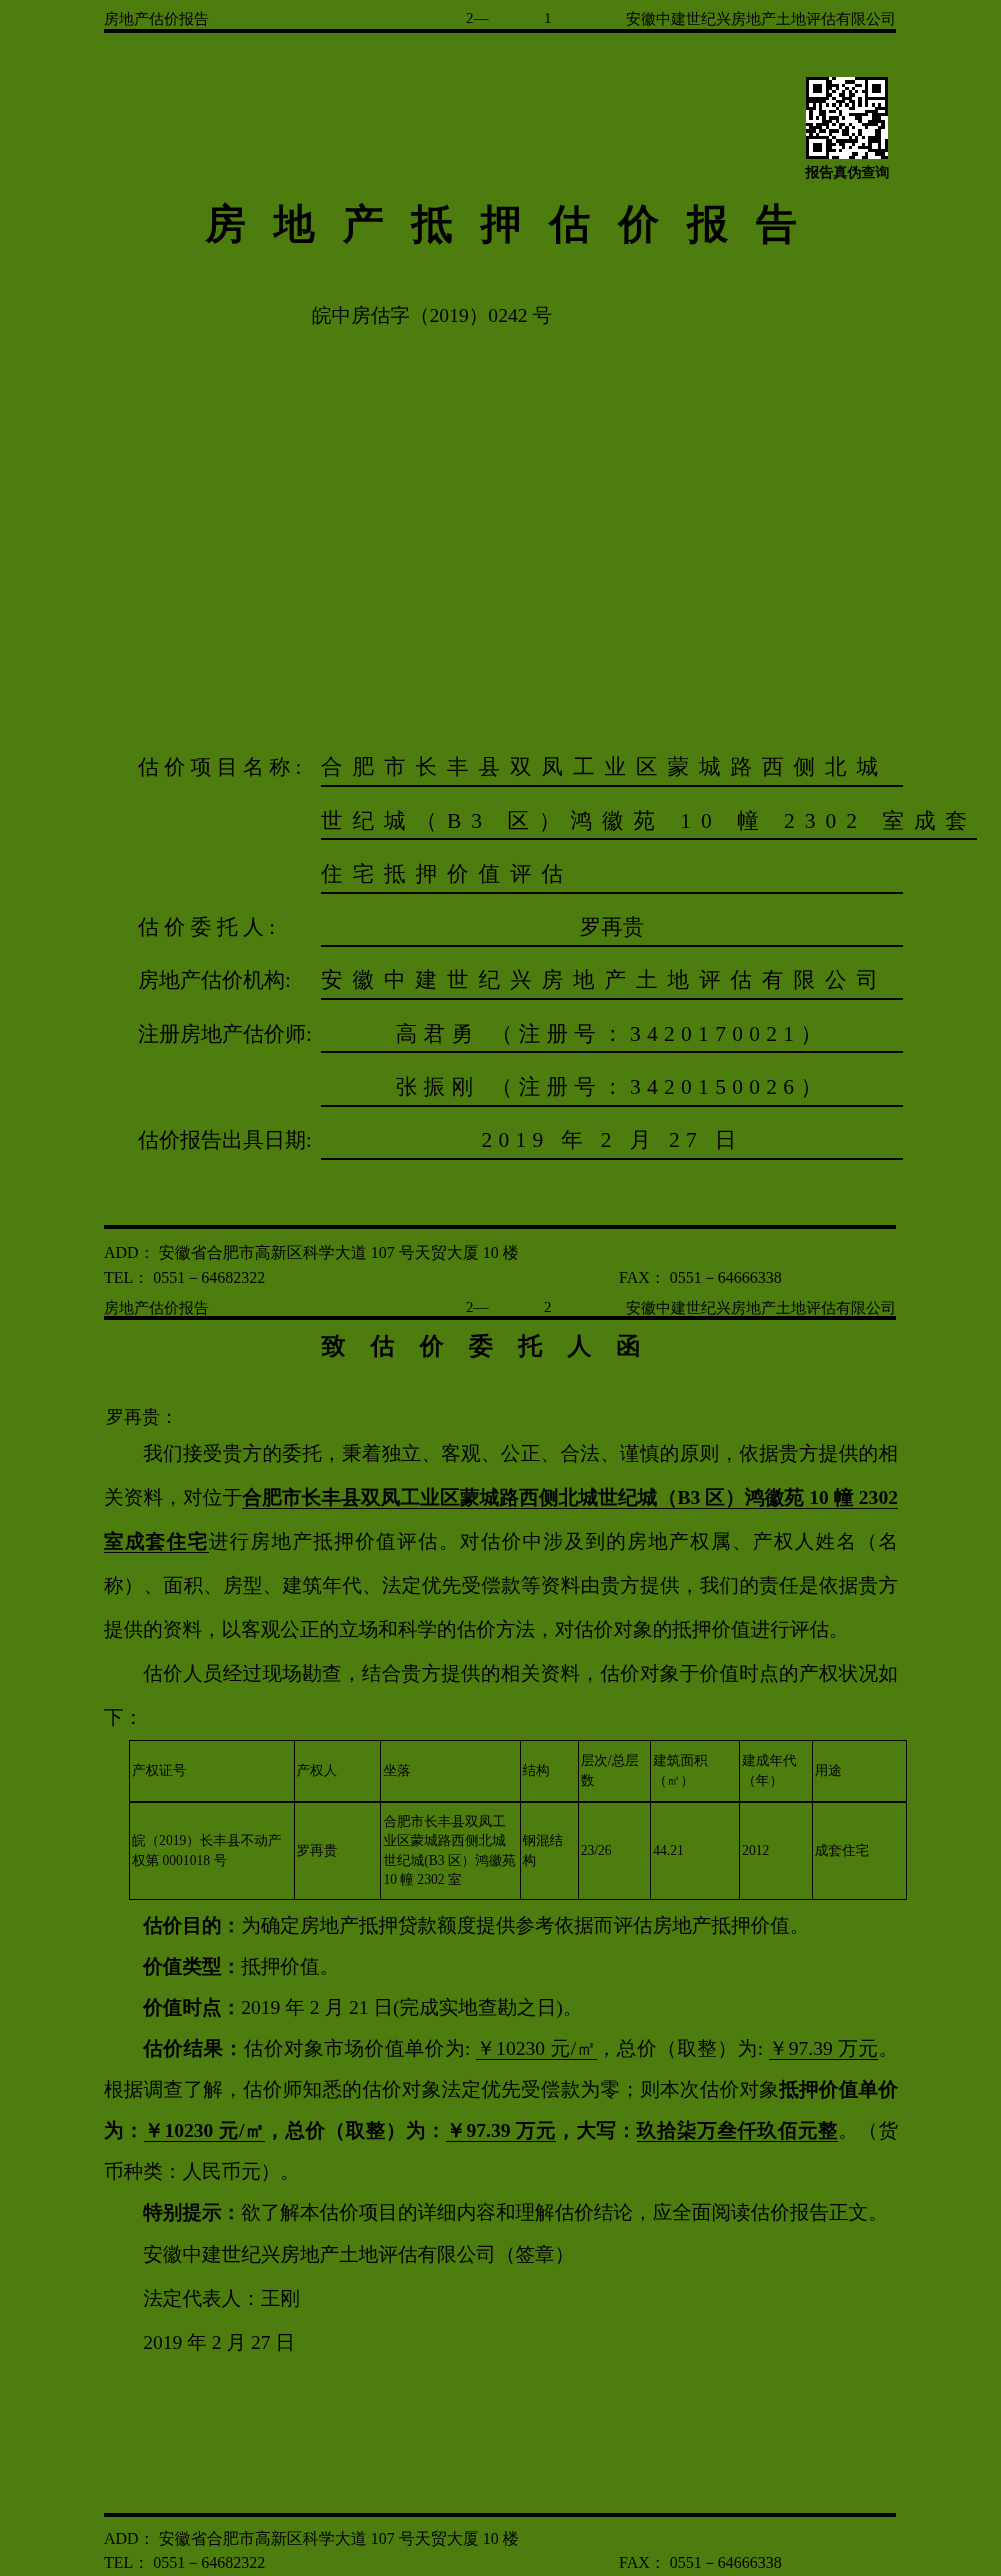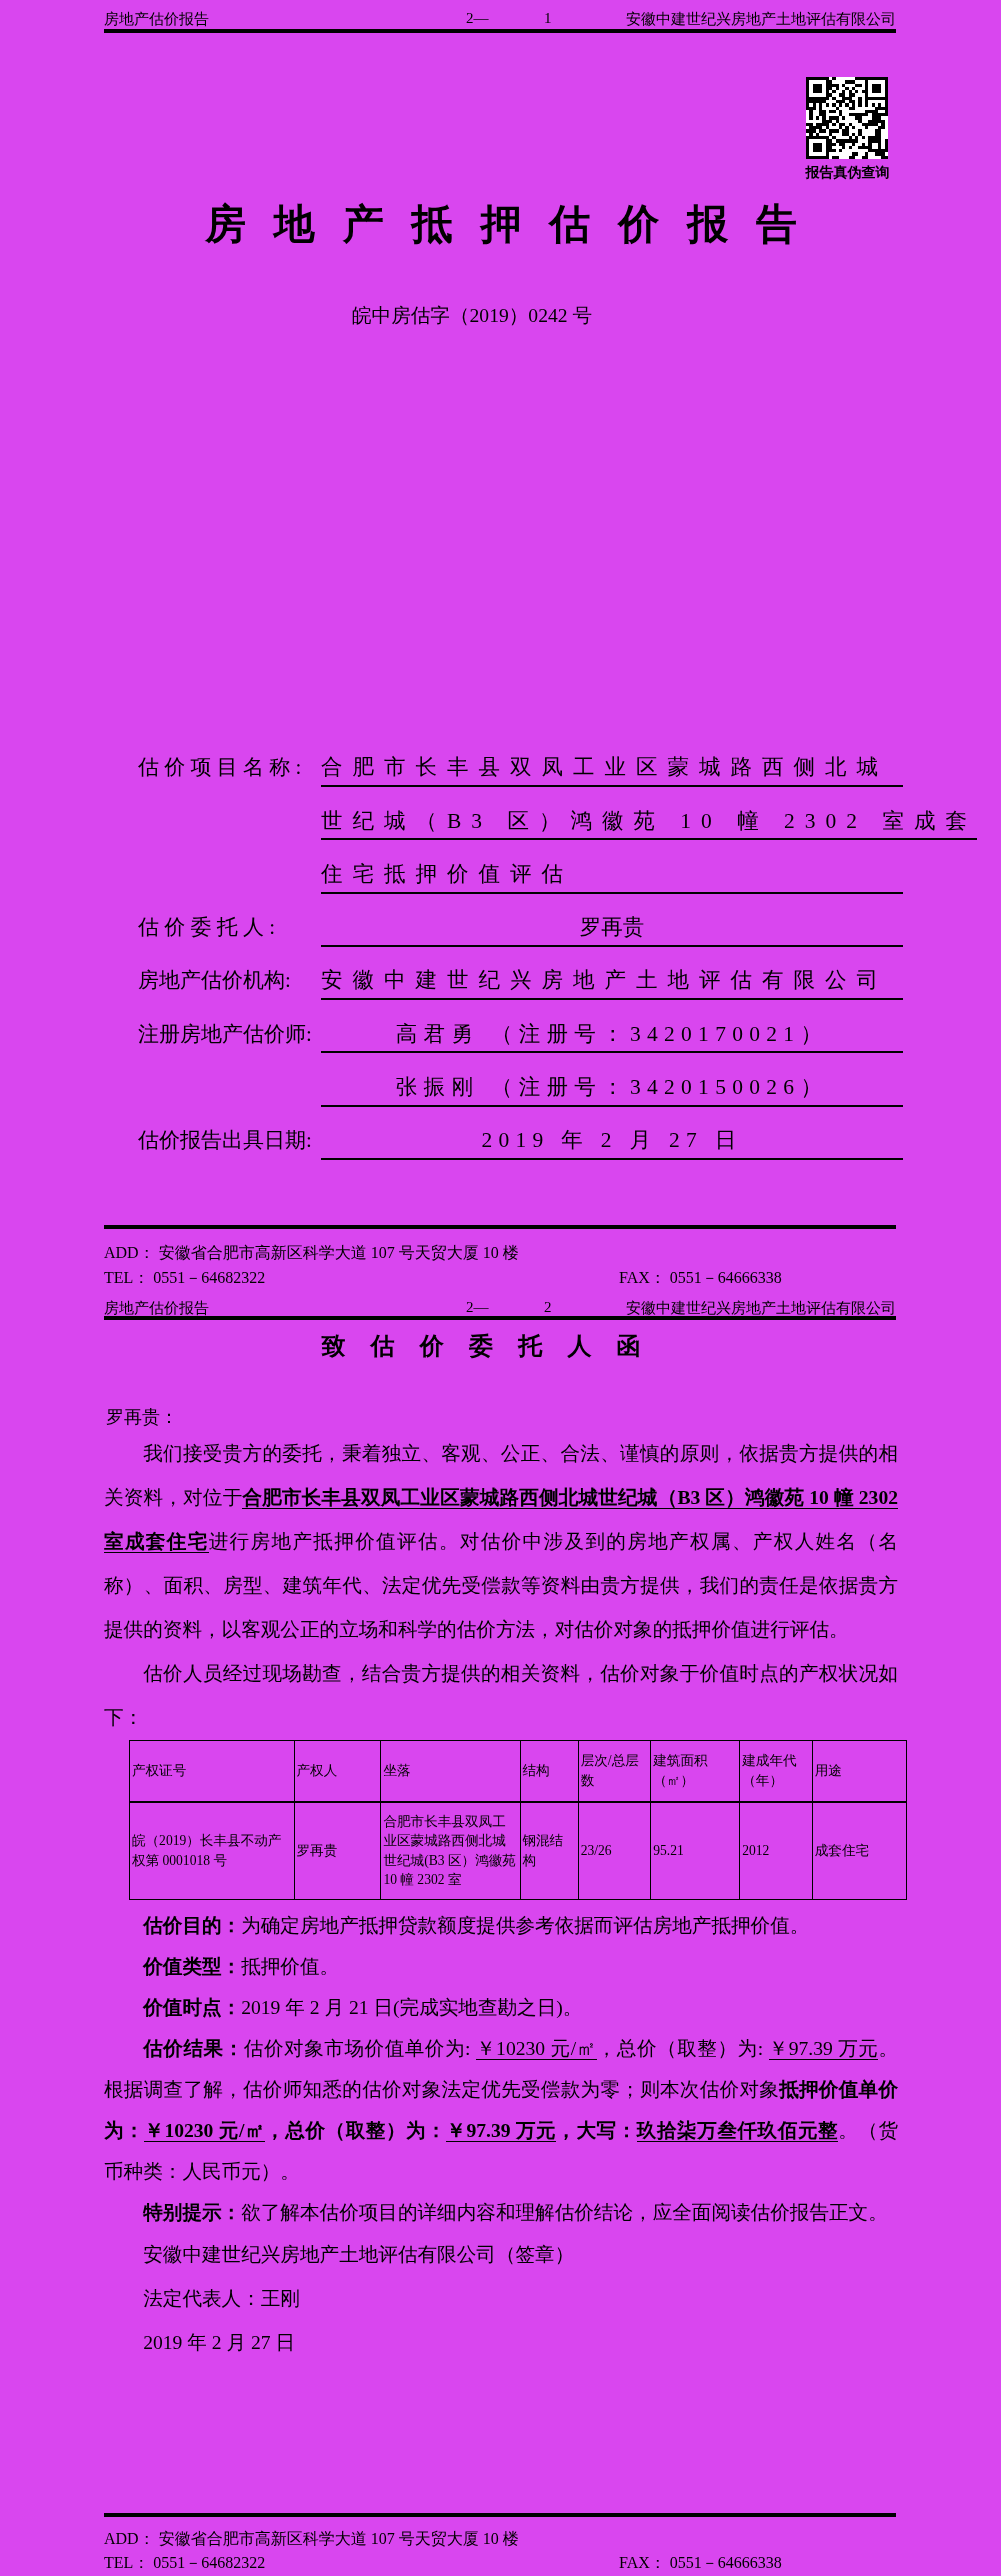--- a/index.html
+++ b/index.html
@@ -1,17 +1,17 @@
 <!DOCTYPE html>
 <html style="font-size:10px"><head>
 <meta charset="utf-8">
 <style>
   html,body{margin:0;padding:0;background:#ffffff;}
   body{font-family:"Liberation Serif","DejaVu Serif",serif;color:#000;}
-  .page{position:relative;width:1002px;height:2576px;background:#d946ef;overflow:hidden;}
+  .page{position:relative;width:1002px;height:2576px;background:#4d7c0f;overflow:hidden;}
 
   
   .runhead{position:absolute;left:104px;width:792px;height:21.5px;font-size:15px;}
   .rh-doc{position:absolute;left:0;top:0;}
   .rh-pt{position:absolute;left:362px;top:0;}
   .rh-pn{position:absolute;left:440px;top:0;}
   .rh-co{position:absolute;right:0;top:0;}
   .rule{position:absolute;left:104px;width:792px;background:#000;}
   .foot-line{position:absolute;left:104px;width:792px;font-size:16px;}
   .foot-fax{position:absolute;left:515px;top:0;}
@@ -20,21 +20,21 @@
   .qr{position:absolute;left:806px;top:77px;width:82px;height:82px;
       display:grid;grid-template-columns:repeat(25,1fr);grid-template-rows:repeat(25,1fr);}
   .qr div{background:#fff;}
   .qr div.on{background:#000;}
   .qr-cap{position:absolute;left:797px;top:164px;width:101px;text-align:center;
       font-weight:bold;font-size:14px;font-family:"Liberation Sans","DejaVu Sans",sans-serif;}
 
   
   .big-title{position:absolute;left:0;top:197px;width:1002px;text-align:center;
       font-size:41px;font-weight:bold;letter-spacing:0.68em;padding-left:0.68em;box-sizing:border-box;}
-  .doc-no{position:absolute;left:0;top:302px;width:864px;text-align:center;font-size:19.6px;padding-left:40px;}
+  .doc-no{position:absolute;left:0;top:302px;width:864px;text-align:center;font-size:19.6px;}
 
   .form{position:absolute;left:138px;top:747px;width:765px;}
   .form-row{display:flex;height:40px;margin-bottom:13.3px;align-items:flex-end;}
   .f-label{width:183px;flex:0 0 183px;font-size:21px;line-height:26.5px;padding-bottom:6.3px;white-space:nowrap;}
   .f-value{flex:1;border-bottom:2.5px solid #000;font-size:21.5px;line-height:28px;
       padding-bottom:3.8px;white-space:nowrap;overflow:visible;}
   .form-row:nth-child(-n+3) .f-value,.form-row:nth-child(5) .f-value{letter-spacing:10px;}
   .form-row:nth-child(4) .f-value{text-align:center;}
   .form-row:nth-child(n+6) .f-value{text-align:center;letter-spacing:6.3px;}
 
@@ -788,21 +788,21 @@
             <th>用途</th>
           </tr>
         </thead>
         <tbody>
           <tr>
             <td>皖（2019）长丰县不动产权第 0001018 号</td>
             <td>罗再贵</td>
             <td>合肥市长丰县双凤工业区蒙城路西侧北城世纪城(B3 区）鸿徽苑 10 幢 2302 室</td>
             <td>钢混结构</td>
             <td>23/26</td>
-            <td>95.21</td>
+            <td>44.21</td>
             <td>2012</td>
             <td>成套住宅</td>
           </tr>
         </tbody>
       </table>
 
     <div class="sections">
         <p><span class="b">估价目的：</span><span>为确定房地产抵押贷款额度提供参考依据而评估房地产抵押价值。</span></p>
         <p><span class="b">价值类型：</span><span>抵押价值。</span></p>
         <p><span class="b">价值时点：</span><span>2019 年 2 月 21 日(完成实地查勘之日)。</span></p>

